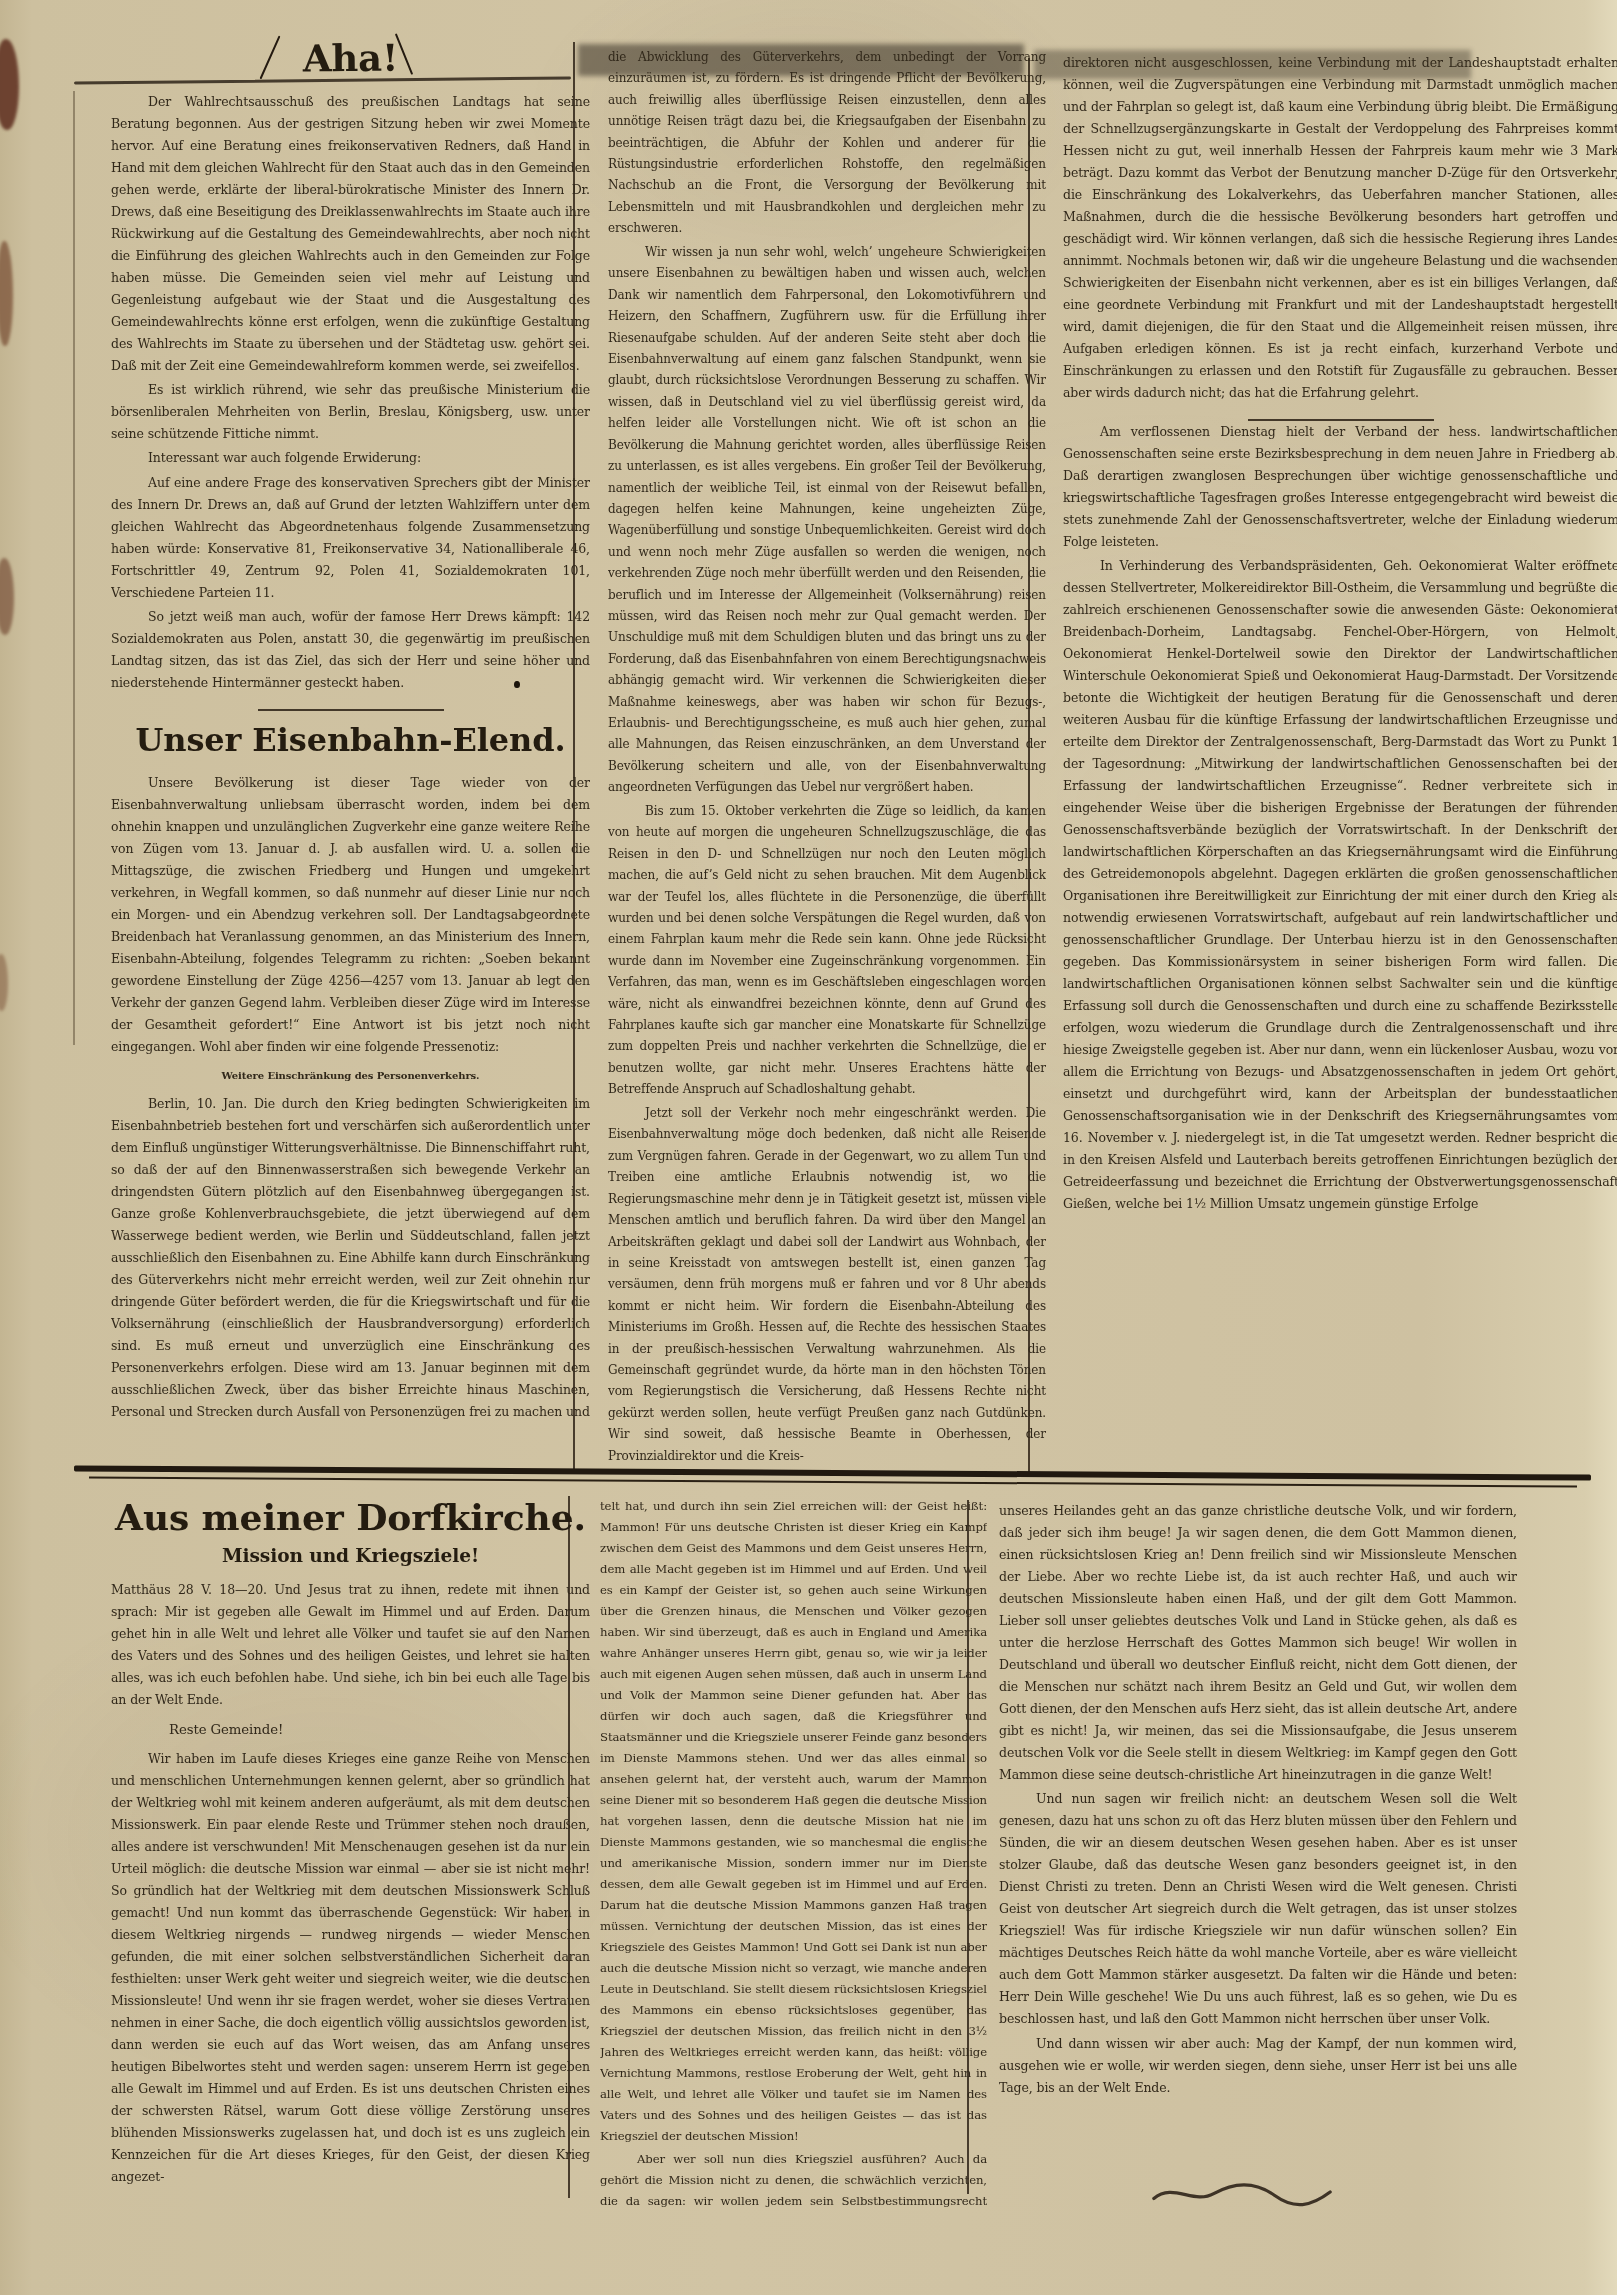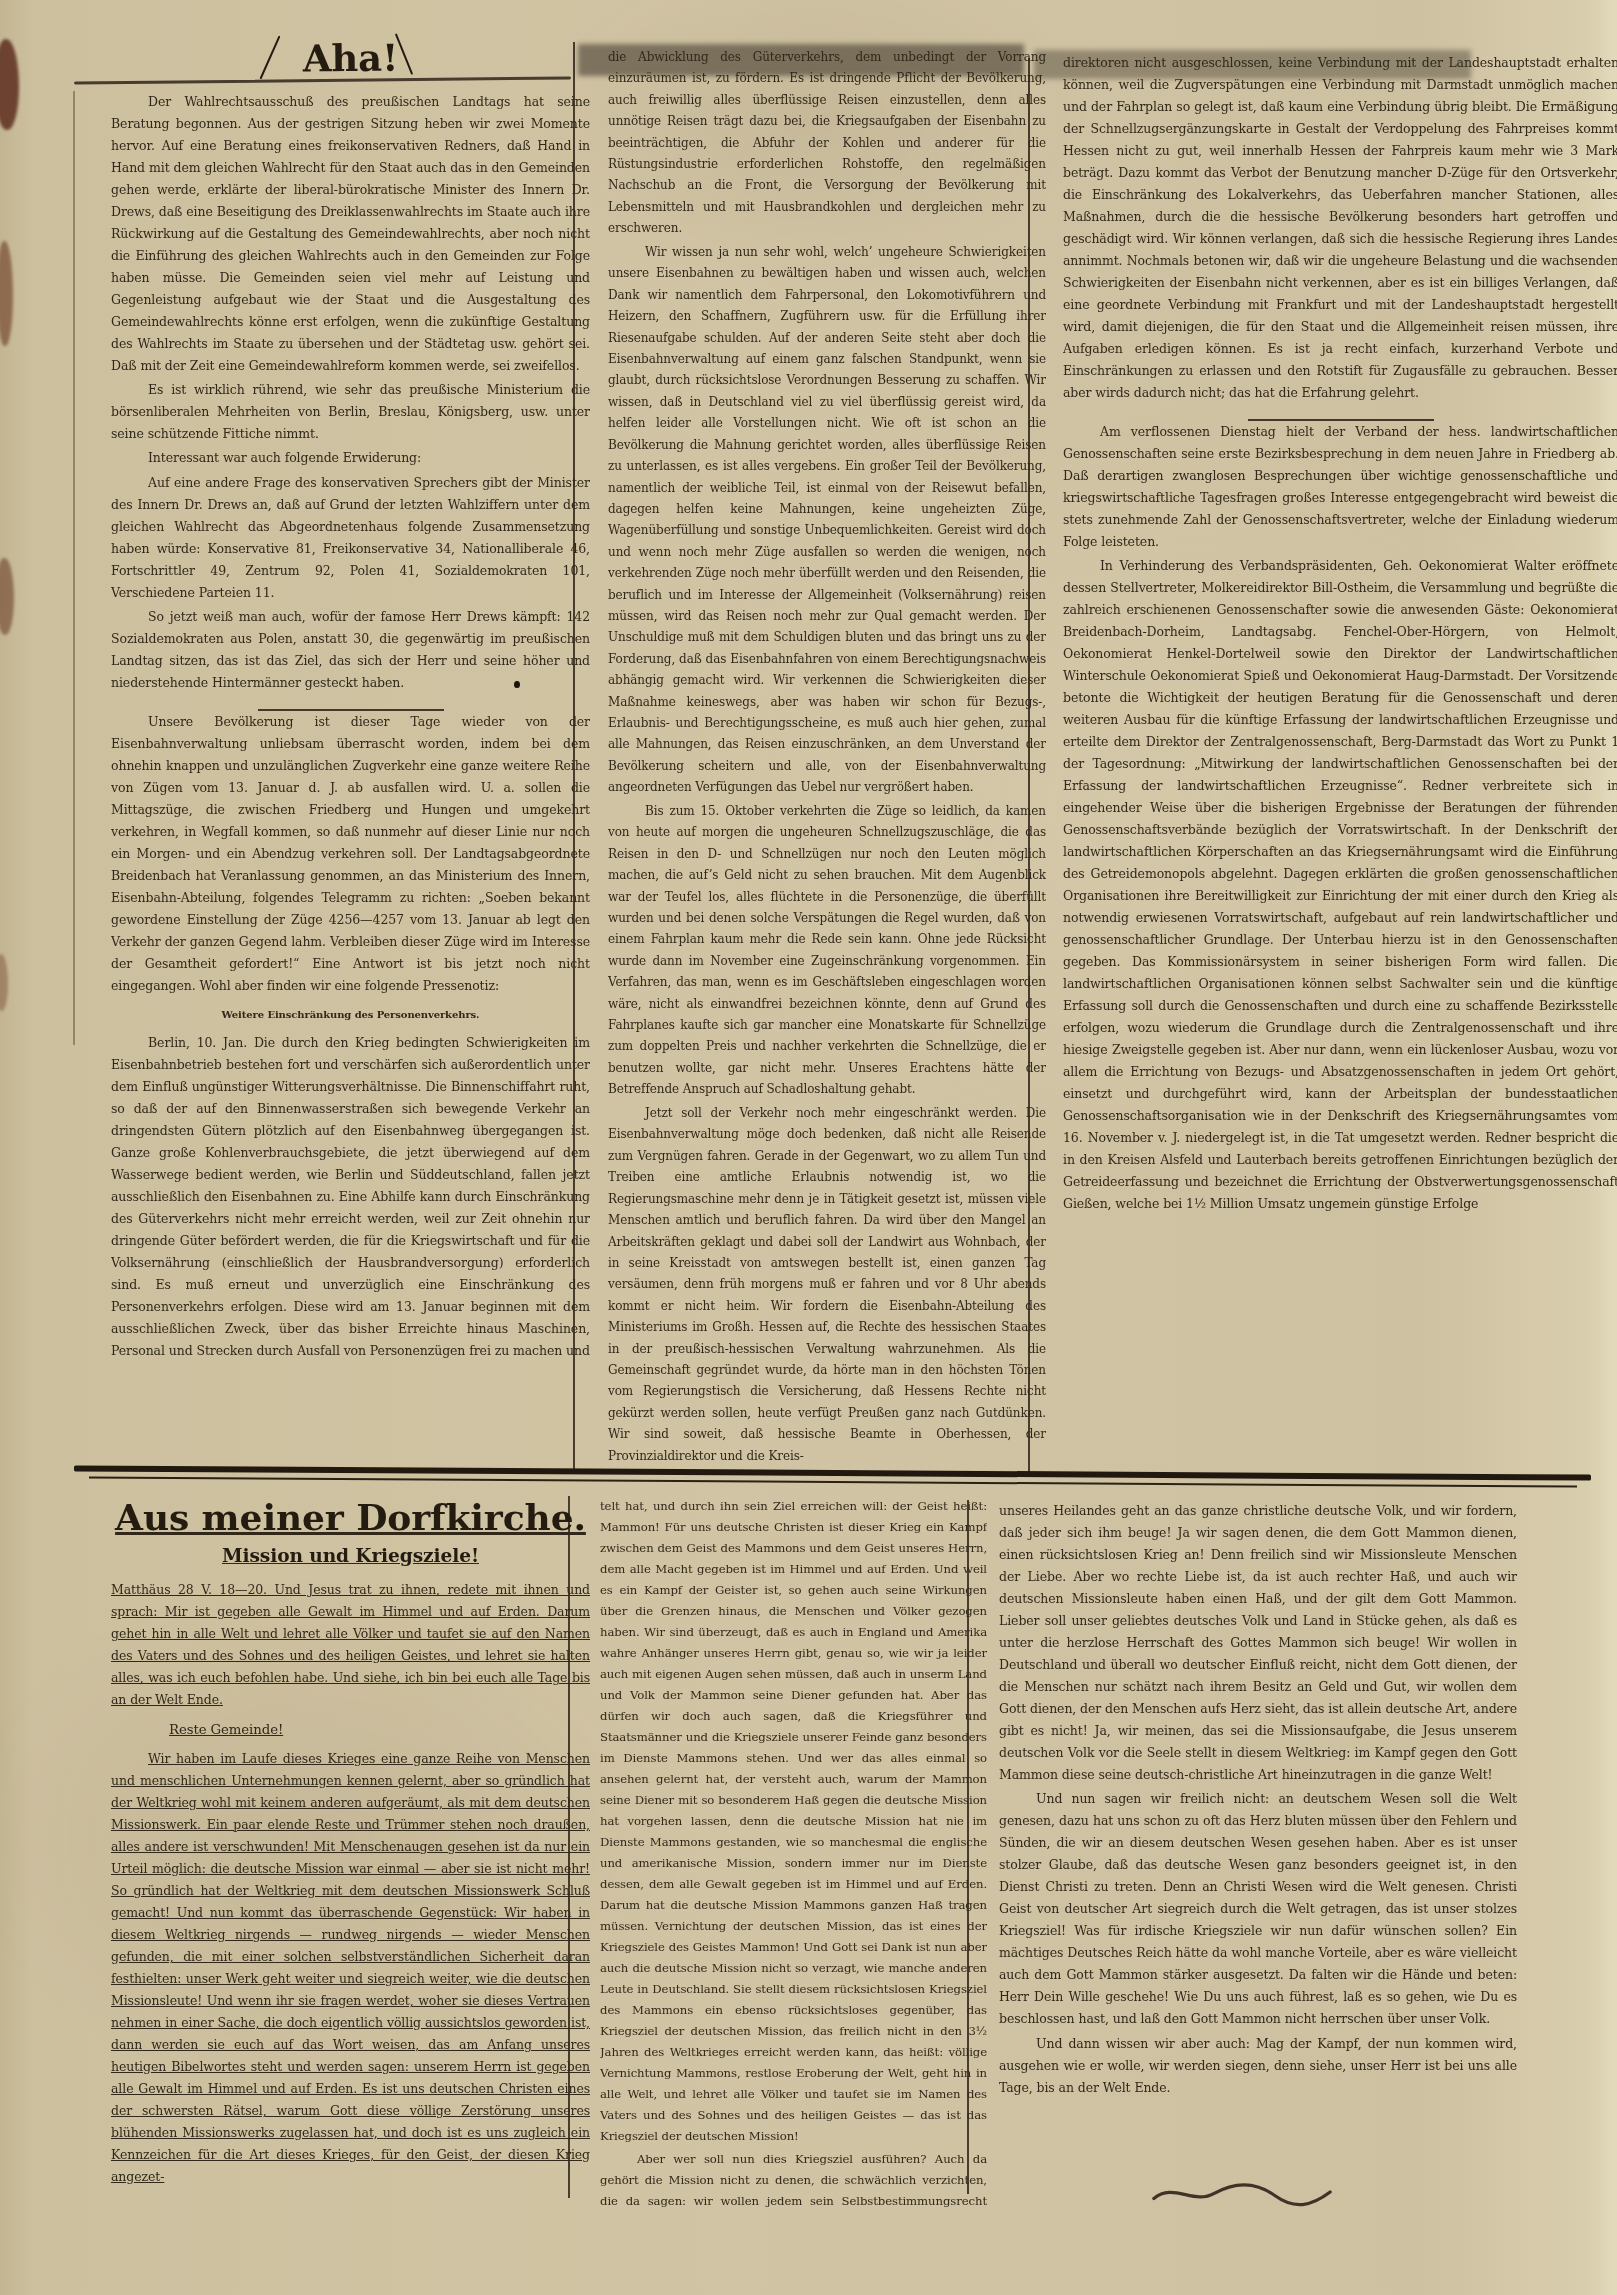--- a/index.html
+++ b/index.html
@@ -69,40 +69,41 @@
   <div class="section-divider-thin" style="top:1481px;"></div>
 
   <section class="col" id="top-c1" style="left:87px;top:31px;width:479px;height:1435px;">
     <h1 class="h-aha">Aha!</h1>
     <p>Der Wahlrechtsausschuß des preußischen Landtags hat seine Beratung begonnen. Aus der gestrigen Sitzung heben wir zwei Momente hervor. Auf eine Beratung eines freikonservativen Redners, daß Hand in Hand mit dem gleichen Wahlrecht für den Staat auch das in den Gemeinden gehen werde, erklärte der liberal-bürokratische Minister des Innern Dr. Drews, daß eine Beseitigung des Dreiklassenwahlrechts im Staate auch ihre Rückwirkung auf die Gestaltung des Gemeindewahlrechts, aber noch nicht die Einführung des gleichen Wahlrechts auch in den Gemeinden zur Folge haben müsse. Die Gemeinden seien viel mehr auf Leistung und Gegenleistung aufgebaut wie der Staat und die Ausgestaltung des Gemeindewahlrechts könne erst erfolgen, wenn die zukünftige Gestaltung des Wahlrechts im Staate zu übersehen und der Städtetag usw. gehört sei. Daß mit der Zeit eine Gemeindewahlreform kommen werde, sei zweifellos.</p>
     <p>Es ist wirklich rührend, wie sehr das preußische Ministerium die börsenliberalen Mehrheiten von Berlin, Breslau, Königsberg, usw. unter seine schützende Fittiche nimmt.</p>
     <p>Interessant war auch folgende Erwiderung:</p>
     <p>Auf eine andere Frage des konservativen Sprechers gibt der Minister des Innern Dr. Drews an, daß auf Grund der letzten Wahlziffern unter dem gleichen Wahlrecht das Abgeordnetenhaus folgende Zusammensetzung haben würde: Konservative 81, Freikonservative 34, Nationalliberale 46, Fortschrittler 49, Zentrum 92, Polen 41, Sozialdemokraten 101, Verschiedene Parteien 11.</p>
     <p>So jetzt weiß man auch, wofür der famose Herr Drews kämpft: 142 Sozialdemokraten aus Polen, anstatt 30, die gegenwärtig im preußischen Landtag sitzen, das ist das Ziel, das sich der Herr und seine höher und niederstehende Hintermänner gesteckt haben.</p>
     <div class="art-rule"></div>
+    <h2 class="h-big">Unser Eisenbahn-Elend.</h2>
     <p>Unsere Bevölkerung ist dieser Tage wieder von der Eisenbahnverwaltung unliebsam überrascht worden, indem bei dem ohnehin knappen und unzulänglichen Zugverkehr eine ganze weitere Reihe von Zügen vom 13. Januar d. J. ab ausfallen wird. U. a. sollen die Mittagszüge, die zwischen Friedberg und Hungen und umgekehrt verkehren, in Wegfall kommen, so daß nunmehr auf dieser Linie nur noch ein Morgen- und ein Abendzug verkehren soll. Der Landtagsabgeordnete Breidenbach hat Veranlassung genommen, an das Ministerium des Innern, Eisenbahn-Abteilung, folgendes Telegramm zu richten: „Soeben bekannt gewordene Einstellung der Züge 4256—4257 vom 13. Januar ab legt den Verkehr der ganzen Gegend lahm. Verbleiben dieser Züge wird im Interesse der Gesamtheit gefordert!“ Eine Antwort ist bis jetzt noch nicht eingegangen. Wohl aber finden wir eine folgende Pressenotiz:</p>
     <p class="subhead">Weitere Einschränkung des Personenverkehrs.</p>
     <p>Berlin, 10. Jan. Die durch den Krieg bedingten Schwierigkeiten im Eisenbahnbetrieb bestehen fort und verschärfen sich außerordentlich unter dem Einfluß ungünstiger Witterungsverhältnisse. Die Binnenschiffahrt ruht, so daß der auf den Binnenwasserstraßen sich bewegende Verkehr an dringendsten Gütern plötzlich auf den Eisenbahnweg übergegangen ist. Ganze große Kohlenverbrauchsgebiete, die jetzt überwiegend auf dem Wasserwege bedient werden, wie Berlin und Süddeutschland, fallen jetzt ausschließlich den Eisenbahnen zu. Eine Abhilfe kann durch Einschränkung des Güterverkehrs nicht mehr erreicht werden, weil zur Zeit ohnehin nur dringende Güter befördert werden, die für die Kriegswirtschaft und für die Volksernährung (einschließlich der Hausbrandversorgung) erforderlich sind. Es muß erneut und unverzüglich eine Einschränkung des Personenverkehrs erfolgen. Diese wird am 13. Januar beginnen mit dem ausschließlichen Zweck, über das bisher Erreichte hinaus Maschinen, Personal und Strecken durch Ausfall von Personenzügen frei zu machen und</p>
   </section>
 
   <section class="col" id="top-c2" style="left:584px;top:47px;width:438px;height:1425px;font-size:12px;line-height:21.4px;">
     <p class="cont">die Abwicklung des Güterverkehrs, dem unbedingt der Vorrang einzuräumen ist, zu fördern. Es ist dringende Pflicht der Bevölkerung, auch freiwillig alles überflüssige Reisen einzustellen, denn alles unnötige Reisen trägt dazu bei, die Kriegsaufgaben der Eisenbahn zu beeinträchtigen, die Abfuhr der Kohlen und anderer für die Rüstungsindustrie erforderlichen Rohstoffe, den regelmäßigen Nachschub an die Front, die Versorgung der Bevölkerung mit Lebensmitteln und mit Hausbrandkohlen und dergleichen mehr zu erschweren.</p>
     <p>Wir wissen ja nun sehr wohl, welch’ ungeheure Schwierigkeiten unsere Eisenbahnen zu bewältigen haben und wissen auch, welchen Dank wir namentlich dem Fahrpersonal, den Lokomotivführern und Heizern, den Schaffnern, Zugführern usw. für die Erfüllung ihrer Riesenaufgabe schulden. Auf der anderen Seite steht aber doch die Eisenbahnverwaltung auf einem ganz falschen Standpunkt, wenn sie glaubt, durch rücksichtslose Verordnungen Besserung zu schaffen. Wir wissen, daß in Deutschland viel zu viel überflüssig gereist wird, da helfen leider alle Vorstellungen nicht. Wie oft ist schon an die Bevölkerung die Mahnung gerichtet worden, alles überflüssige Reisen zu unterlassen, es ist alles vergebens. Ein großer Teil der Bevölkerung, namentlich der weibliche Teil, ist einmal von der Reisewut befallen, dagegen helfen keine Mahnungen, keine ungeheizten Züge, Wagenüberfüllung und sonstige Unbequemlichkeiten. Gereist wird doch und wenn noch mehr Züge ausfallen so werden die wenigen, noch verkehrenden Züge noch mehr überfüllt werden und den Reisenden, die beruflich und im Interesse der Allgemeinheit (Volksernährung) reisen müssen, wird das Reisen noch mehr zur Qual gemacht werden. Der Unschuldige muß mit dem Schuldigen bluten und das bringt uns zu der Forderung, daß das Eisenbahnfahren von einem Berechtigungsnachweis abhängig gemacht wird. Wir verkennen die Schwierigkeiten dieser Maßnahme keineswegs, aber was haben wir schon für Bezugs-, Erlaubnis- und Berechtigungsscheine, es muß auch hier gehen, zumal alle Mahnungen, das Reisen einzuschränken, an dem Unverstand der Bevölkerung scheitern und alle, von der Eisenbahnverwaltung angeordneten Verfügungen das Uebel nur vergrößert haben.</p>
     <p>Bis zum 15. Oktober verkehrten die Züge so leidlich, da kamen von heute auf morgen die ungeheuren Schnellzugszuschläge, die das Reisen in den D- und Schnellzügen nur noch den Leuten möglich machen, die auf’s Geld nicht zu sehen brauchen. Mit dem Augenblick war der Teufel los, alles flüchtete in die Personenzüge, die überfüllt wurden und bei denen solche Verspätungen die Regel wurden, daß von einem Fahrplan kaum mehr die Rede sein kann. Ohne jede Rücksicht wurde dann im November eine Zugeinschränkung vorgenommen. Ein Verfahren, das man, wenn es im Geschäftsleben eingeschlagen worden wäre, nicht als einwandfrei bezeichnen könnte, denn auf Grund des Fahrplanes kaufte sich gar mancher eine Monatskarte für Schnellzüge zum doppelten Preis und nachher verkehrten die Schnellzüge, die er benutzen wollte, gar nicht mehr. Unseres Erachtens hätte der Betreffende Anspruch auf Schadloshaltung gehabt.</p>
     <p>Jetzt soll der Verkehr noch mehr eingeschränkt werden. Die Eisenbahnverwaltung möge doch bedenken, daß nicht alle Reisende zum Vergnügen fahren. Gerade in der Gegenwart, wo zu allem Tun und Treiben eine amtliche Erlaubnis notwendig ist, wo die Regierungsmaschine mehr denn je in Tätigkeit gesetzt ist, müssen viele Menschen amtlich und beruflich fahren. Da wird über den Mangel an Arbeitskräften geklagt und dabei soll der Landwirt aus Wohnbach, der in seine Kreisstadt von amtswegen bestellt ist, einen ganzen Tag versäumen, denn früh morgens muß er fahren und vor 8 Uhr abends kommt er nicht heim. Wir fordern die Eisenbahn-Abteilung des Ministeriums im Großh. Hessen auf, die Rechte des hessischen Staates in der preußisch-hessischen Verwaltung wahrzunehmen. Als die Gemeinschaft gegründet wurde, da hörte man in den höchsten Tönen vom Regierungstisch die Versicherung, daß Hessens Rechte nicht gekürzt werden sollen, heute verfügt Preußen ganz nach Gutdünken. Wir sind soweit, daß hessische Beamte in Oberhessen, der Provinzialdirektor und die Kreis-</p>
   </section>
 
   <section class="col" id="top-c3" style="left:1039px;top:52px;width:556px;height:1424px;">
     <p class="cont">direktoren nicht ausgeschlossen, keine Verbindung mit der Landeshauptstadt erhalten können, weil die Zugverspätungen eine Verbindung mit Darmstadt unmöglich machen und der Fahrplan so gelegt ist, daß kaum eine Verbindung übrig bleibt. Die Ermäßigung der Schnellzugsergänzungskarte in Gestalt der Verdoppelung des Fahrpreises kommt Hessen nicht zu gut, weil innerhalb Hessen der Fahrpreis kaum mehr wie 3 Mark beträgt. Dazu kommt das Verbot der Benutzung mancher D-Züge für den Ortsverkehr, die Einschränkung des Lokalverkehrs, das Ueberfahren mancher Stationen, alles Maßnahmen, durch die die hessische Bevölkerung besonders hart getroffen und geschädigt wird. Wir können verlangen, daß sich die hessische Regierung ihres Landes annimmt. Nochmals betonen wir, daß wir die ungeheure Belastung und die wachsenden Schwierigkeiten der Eisenbahn nicht verkennen, aber es ist ein billiges Verlangen, daß eine geordnete Verbindung mit Frankfurt und mit der Landeshauptstadt hergestellt wird, damit diejenigen, die für den Staat und die Allgemeinheit reisen müssen, ihre Aufgaben erledigen können. Es ist ja recht einfach, kurzerhand Verbote und Einschränkungen zu erlassen und den Rotstift für Zugausfälle zu gebrauchen. Besser aber wirds dadurch nicht; das hat die Erfahrung gelehrt.</p>
     <div class="art-rule"></div>
     <p>Am verflossenen Dienstag hielt der Verband der hess. landwirtschaftlichen Genossenschaften seine erste Bezirksbesprechung in dem neuen Jahre in Friedberg ab. Daß derartigen zwanglosen Besprechungen über wichtige genossenschaftliche und kriegswirtschaftliche Tagesfragen großes Interesse entgegengebracht wird beweist die stets zunehmende Zahl der Genossenschaftsvertreter, welche der Einladung wiederum Folge leisteten.</p>
     <p>In Verhinderung des Verbandspräsidenten, Geh. Oekonomierat Walter eröffnete dessen Stellvertreter, Molkereidirektor Bill-Ostheim, die Versammlung und begrüßte die zahlreich erschienenen Genossenschafter sowie die anwesenden Gäste: Oekonomierat Breidenbach-Dorheim, Landtagsabg. Fenchel-Ober-Hörgern, von Helmolt, Oekonomierat Henkel-Dortelweil sowie den Direktor der Landwirtschaftlichen Winterschule Oekonomierat Spieß und Oekonomierat Haug-Darmstadt. Der Vorsitzende betonte die Wichtigkeit der heutigen Beratung für die Genossenschaft und deren weiteren Ausbau für die künftige Erfassung der landwirtschaftlichen Erzeugnisse und erteilte dem Direktor der Zentralgenossenschaft, Berg-Darmstadt das Wort zu Punkt 1 der Tagesordnung: „Mitwirkung der landwirtschaftlichen Genossenschaften bei der Erfassung der landwirtschaftlichen Erzeugnisse“. Redner verbreitete sich in eingehender Weise über die bisherigen Ergebnisse der Beratungen der führenden Genossenschaftsverbände bezüglich der Vorratswirtschaft. In der Denkschrift der landwirtschaftlichen Körperschaften an das Kriegsernährungsamt wird die Einführung des Getreidemonopols abgelehnt. Dagegen erklärten die großen genossenschaftlichen Organisationen ihre Bereitwilligkeit zur Einrichtung der mit einer durch den Krieg als notwendig erwiesenen Vorratswirtschaft, aufgebaut auf rein landwirtschaftlicher und genossenschaftlicher Grundlage. Der Unterbau hierzu ist in den Genossenschaften gegeben. Das Kommissionärsystem in seiner bisherigen Form wird fallen. Die landwirtschaftlichen Organisationen können selbst Sachwalter sein und die künftige Erfassung soll durch die Genossenschaften und durch eine zu schaffende Bezirksstelle erfolgen, wozu wiederum die Grundlage durch die Zentralgenossenschaft und ihre hiesige Zweigstelle gegeben ist. Aber nur dann, wenn ein lückenloser Ausbau, wozu vor allem die Errichtung von Bezugs- und Absatzgenossenschaften in jedem Ort gehört, einsetzt und durchgeführt wird, kann der Arbeitsplan der bundesstaatlichen Genossenschaftsorganisation wie in der Denkschrift des Kriegsernährungsamtes vom 16. November v. J. niedergelegt ist, in die Tat umgesetzt werden. Redner bespricht die in den Kreisen Alsfeld und Lauterbach bereits getroffenen Einrichtungen bezüglich der Getreideerfassung und bezeichnet die Errichtung der Obstverwertungsgenossenschaft Gießen, welche bei 1½ Million Umsatz ungemein günstige Erfolge</p>
   </section>
 
-  <section class="col" id="bot-c1" style="left:87px;top:1492px;width:479px;height:718px;text-decoration:underline;">
+  <section class="col" id="bot-c1" style="left:87px;top:1492px;width:479px;height:718px;">
     <h1 class="h-kirche">Aus meiner Dorfkirche.</h1>
     <h3 class="h-sub">Mission und Kriegsziele!</h3>
     <p class="scripture">Matthäus 28 V. 18—20. Und Jesus trat zu ihnen, redete mit ihnen und sprach: Mir ist gegeben alle Gewalt im Himmel und auf Erden. Darum gehet hin in alle Welt und lehret alle Völker und taufet sie auf den Namen des Vaters und des Sohnes und des heiligen Geistes, und lehret sie halten alles, was ich euch befohlen habe. Und siehe, ich bin bei euch alle Tage bis an der Welt Ende.</p>
     <p class="salutation">Reste Gemeinde!</p>
     <p>Wir haben im Laufe dieses Krieges eine ganze Reihe von Menschen und menschlichen Unternehmungen kennen gelernt, aber so gründlich hat der Weltkrieg wohl mit keinem anderen aufgeräumt, als mit dem deutschen Missionswerk. Ein paar elende Reste und Trümmer stehen noch draußen, alles andere ist verschwunden! Mit Menschenaugen gesehen ist da nur ein Urteil möglich: die deutsche Mission war einmal — aber sie ist nicht mehr! So gründlich hat der Weltkrieg mit dem deutschen Missionswerk Schluß gemacht! Und nun kommt das überraschende Gegenstück: Wir haben in diesem Weltkrieg nirgends — rundweg nirgends — wieder Menschen gefunden, die mit einer solchen selbstverständlichen Sicherheit daran festhielten: unser Werk geht weiter und siegreich weiter, wie die deutschen Missionsleute! Und wenn ihr sie fragen werdet, woher sie dieses Vertrauen nehmen in einer Sache, die doch eigentlich völlig aussichtslos geworden ist, dann werden sie euch auf das Wort weisen, das am Anfang unseres heutigen Bibelwortes steht und werden sagen: unserem Herrn ist gegeben alle Gewalt im Himmel und auf Erden. Es ist uns deutschen Christen eines der schwersten Rätsel, warum Gott diese völlige Zerstörung unseres blühenden Missionswerks zugelassen hat, und doch ist es uns zugleich ein Kennzeichen für die Art dieses Krieges, für den Geist, der diesen Krieg angezet-</p>
   </section>
 
   <section class="col" id="bot-c2" style="left:576px;top:1496px;width:387px;height:712px;font-size:11.7px;line-height:21px;">
     <p class="cont">telt hat, und durch ihn sein Ziel erreichen will: der Geist heißt: Mammon! Für uns deutsche Christen ist dieser Krieg ein Kampf zwischen dem Geist des Mammons und dem Geist unseres Herrn, dem alle Macht gegeben ist im Himmel und auf Erden. Und weil es ein Kampf der Geister ist, so gehen auch seine Wirkungen über die Grenzen hinaus, die Menschen und Völker gezogen haben. Wir sind überzeugt, daß es auch in England und Amerika wahre Anhänger unseres Herrn gibt, genau so, wie wir ja leider auch mit eigenen Augen sehen müssen, daß auch in unserm Land und Volk der Mammon seine Diener gefunden hat. Aber das dürfen wir doch auch sagen, daß die Kriegsführer und Staatsmänner und die Kriegsziele unserer Feinde ganz besonders im Dienste Mammons stehen. Und wer das alles einmal so ansehen gelernt hat, der versteht auch, warum der Mammon seine Diener mit so besonderem Haß gegen die deutsche Mission hat vorgehen lassen, denn die deutsche Mission hat nie im Dienste Mammons gestanden, wie so manchesmal die englische und amerikanische Mission, sondern immer nur im Dienste dessen, dem alle Gewalt gegeben ist im Himmel und auf Erden. Darum hat die deutsche Mission Mammons ganzen Haß tragen müssen. Vernichtung der deutschen Mission, das ist eines der Kriegsziele des Geistes Mammon! Und Gott sei Dank ist nun aber auch die deutsche Mission nicht so verzagt, wie manche anderen Leute in Deutschland. Sie stellt diesem rücksichtslosen Kriegsziel des Mammons ein ebenso rücksichtsloses gegenüber, das Kriegsziel der deutschen Mission, das freilich nicht in den 3½ Jahren des Weltkrieges erreicht werden kann, das heißt: völlige Vernichtung Mammons, restlose Eroberung der Welt, geht hin in alle Welt, und lehret alle Völker und taufet sie im Namen des Vaters und des Sohnes und des heiligen Geistes — das ist das Kriegsziel der deutschen Mission!</p>
     <p>Aber wer soll nun dies Kriegsziel ausführen? Auch da gehört die Mission nicht zu denen, die schwächlich verzichten, die da sagen: wir wollen jedem sein Selbstbestimmungsrecht lassen. Wir sagen nicht: laßt uns Missionsleute unser Werk machen, und treibt ihr, was ihr wollt, nein wir fordern: dieser Befehl</p>

